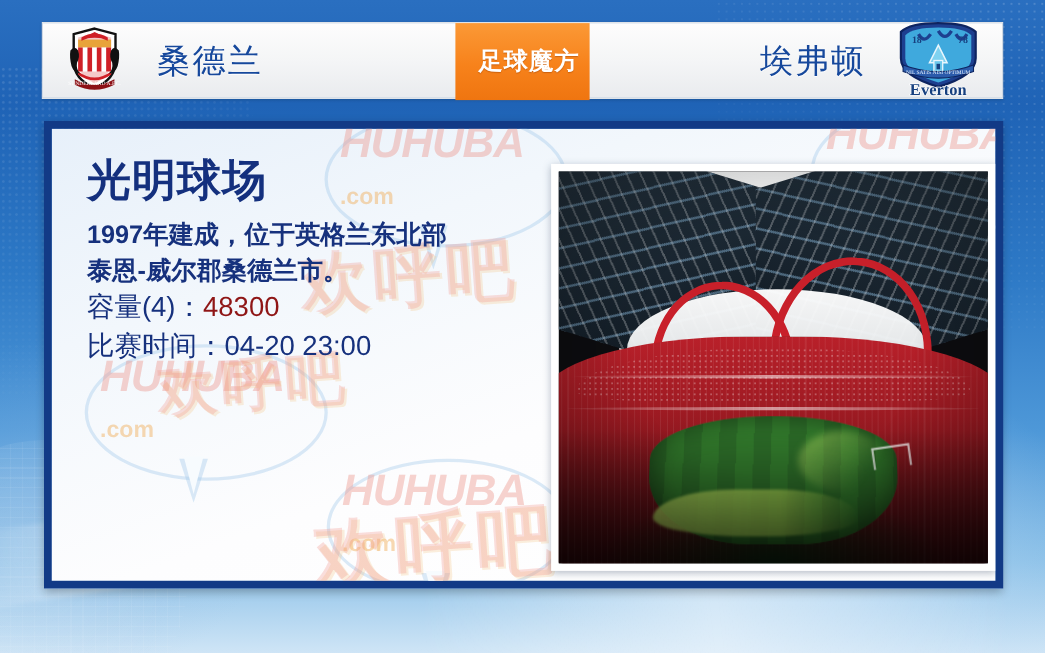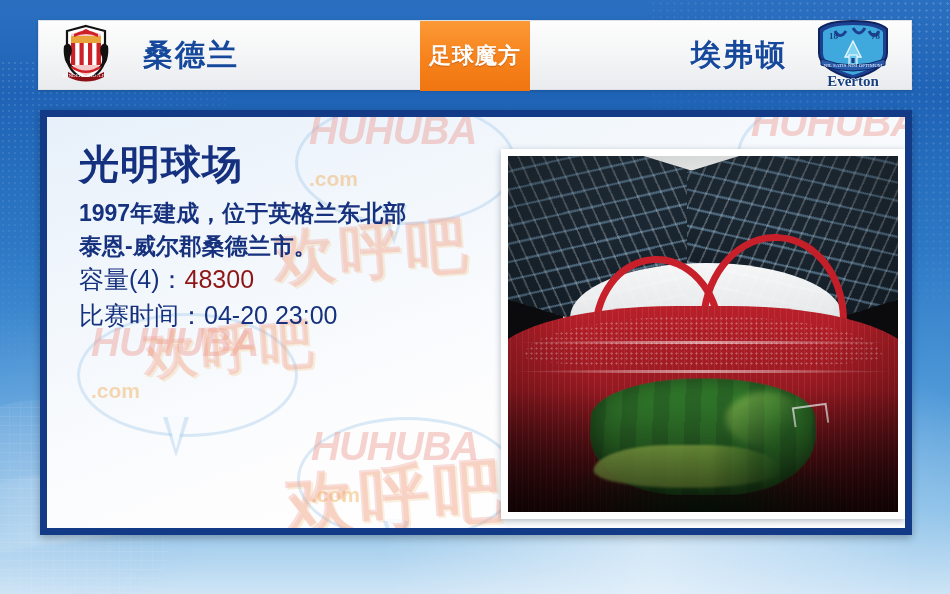--- a/index.html
+++ b/index.html
@@ -55,31 +55,31 @@
   .header{
     position:absolute;left:38px;top:20px;width:874px;height:70px;
     background:linear-gradient(180deg,#fdfdfd 0%,#f4f5f6 52%,#e9ebee 100%);
     border:1px solid #dfe3e8;
     box-sizing:border-box;
     display:flex;align-items:center;
     box-shadow:0 1px 3px rgba(0,0,0,.18);
   }
   .team{display:flex;align-items:center;height:100%;}
   .team-name{
-    font-size:30px;font-weight:bold;color:#16489c;letter-spacing:2px;
+    font-size:30px;font-weight:normal;color:#16489c;letter-spacing:2px;
     text-shadow:0 1px 0 rgba(255,255,255,.9);
     white-space:nowrap;
   }
   .home-side{margin-left:16px;gap:26px;}
   .away-side{position:absolute;right:14px;gap:22px;top:0;}
   .center-logo{
     position:absolute;left:50%;transform:translateX(-50%);
     top:0;height:70px;width:110px;
     background:linear-gradient(180deg,#fb9936 0%,#f7821b 55%,#ef7510 100%);
-    display:flex;align-items:center;justify-content:center;
+    display:flex;align-items:center;justify-content:center;padding-left:12px;
   }
   .center-logo-text{
     font-size:22px;font-weight:bold;color:#fff;letter-spacing:1px;
     text-shadow:0 1px 1px rgba(150,60,0,.45);
   }
 
   
   .crest{position:relative;flex:0 0 auto;}
 
   

